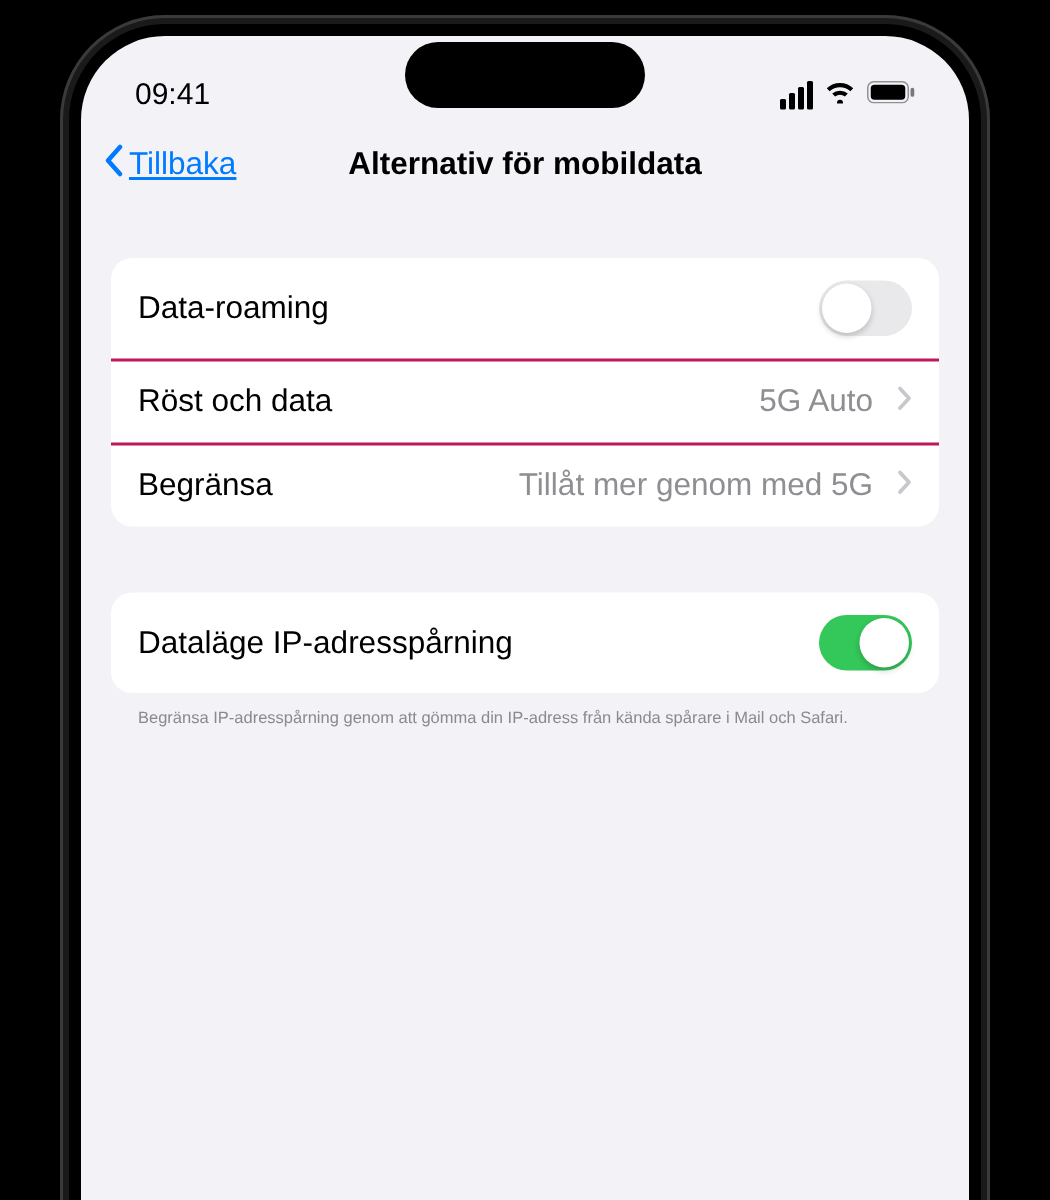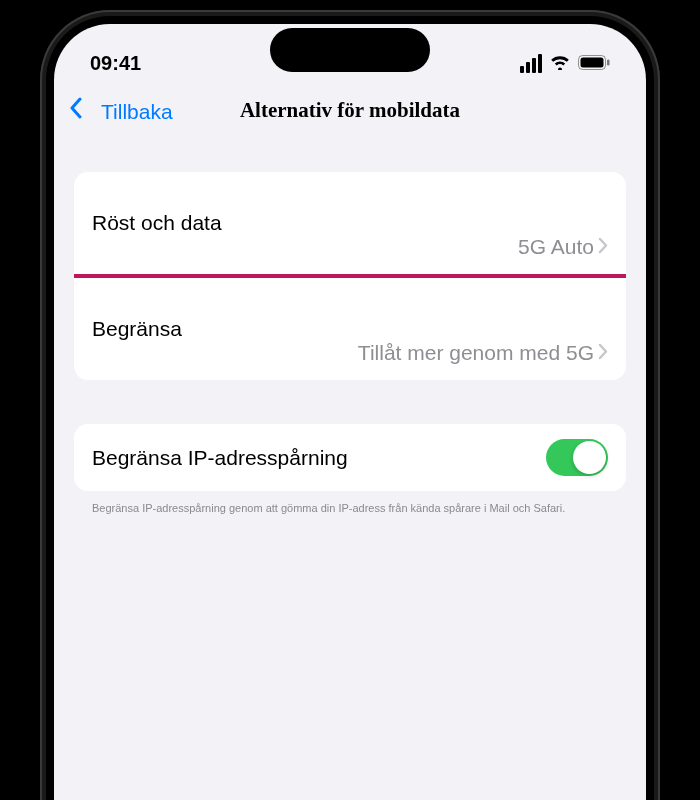--- a/index.html
+++ b/index.html
@@ -42,83 +42,82 @@
       border-radius: 32px;
       z-index: 20;
     }
     .status-bar {
       height: 60px;
       display: flex;
       justify-content: space-between;
       align-items: center;
       padding: 0 36px;
       padding-top: 18px;
-      font-weight: 700;
+      font-weight: 400;
       font-size: 20px;
       color: #000;
     }
     .status-right {
       display: flex;
       align-items: center;
       gap: 7px;
     }
     .nav-bar {
       height: 52px;
       display: flex;
       align-items: center;
       padding: 0 14px;
       position: relative;
     }
     .back-link {
       display: flex;
-      align-items: flex-end;
+      align-items: center;
       color: #007aff;
       font-size: 21px;
-      gap: 18px;
+      gap: 3px;
       cursor: pointer;
+      text-decoration: underline;
     }
     .nav-title {
       position: absolute;
       left: 50%;
       transform: translateX(-50%);
       font-size: 21px;
       font-weight: 600;
       color: #000;
       white-space: nowrap;
-      font-family: Liberation Serif, serif;
     }
     .content {
       padding: 0 20px;
       padding-top: 36px;
     }
     .group {
       background: #fff;
       border-radius: 14px;
       overflow: hidden;
     }
     .row {
       display: flex;
       align-items: center;
       justify-content: space-between;
       padding: 15px 18px;
       min-height: 56px;
       font-size: 21px;
       color: #000;
     }
     .row + .row {
-      border-top: 4px solid #be185d;
+      border-top: 2px solid #be185d;
       text-align: right;
     }
     .row-right {
       display: flex;
       align-items: center;
-      gap: 4px;
+      gap: 16px;
       color: #8e8e93;
       font-size: 21px;
-      margin-top: 48px;
     }
     .toggle {
       width: 62px;
       height: 37px;
       border-radius: 20px;
       position: relative;
       transition: background 0.2s;
     }
     .toggle.off { background: #e9e9eb; }
     .toggle.on { background: #34c759; }
@@ -188,20 +187,26 @@
             </svg>
         </span>
         <span>Tillbaka</span>
       </div>
       <div class="nav-title">Alternativ för mobildata</div>
     </div>
 
     <div class="content">
       <div class="group">
         <div class="row">
+          <span>Data-roaming</span>
+          <div class="toggle off">
+            <div class="toggle-knob"></div>
+          </div>
+        </div>
+        <div class="row">
           <span>Röst och data</span>
           <div class="row-right">
             <span>5G Auto</span>
             <span class="chevron">
               <svg width="10" height="17" viewBox="0 0 10 17">
                   <path d="M2 2l6 6.5L2 15" stroke="#c7c7cc" stroke-width="2.5" fill="none" stroke-linecap="round" stroke-linejoin="round"></path>
                 </svg>
             </span>
           </div>
         </div>
@@ -213,21 +218,21 @@
               <svg width="10" height="17" viewBox="0 0 10 17">
                   <path d="M2 2l6 6.5L2 15" stroke="#c7c7cc" stroke-width="2.5" fill="none" stroke-linecap="round" stroke-linejoin="round"></path>
                 </svg>
             </span>
           </div>
         </div>
       </div>
 
       <div class="group group2">
         <div class="row">
-          <span>Begränsa IP-adresspårning</span>
+          <span>Dataläge IP-adresspårning</span>
           <div class="toggle on">
             <div class="toggle-knob"></div>
           </div>
         </div>
       </div>
       <div class="footer-text">Begränsa IP-adresspårning genom att gömma din IP-adress från kända spårare i Mail och Safari.</div>
     </div>
   </div>
 </div>
 

